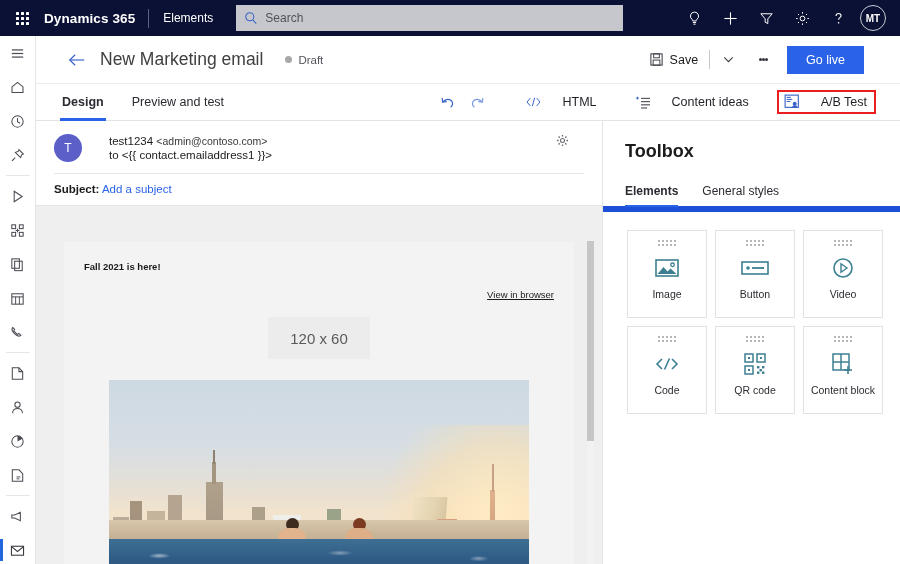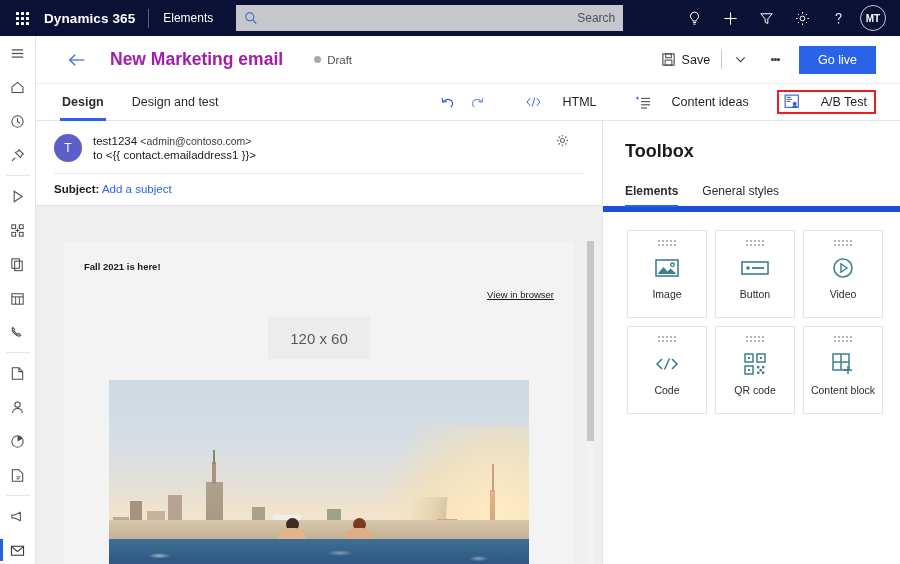--- a/index.html
+++ b/index.html
@@ -25,21 +25,21 @@
   .brand-sep { width: 1px; height: 19px; background: #5a6080; }
   .appname { color: #ffffff; font-size: 12px; padding-left: 14px; cursor: pointer; }
   .searchwrap { margin-left: 23px; }
   .searchbox {
     width: 387px; height: 26px; background: #c5c7cd;
     display: flex; align-items: center; padding: 0 8px; cursor: text;
   }
   .searchbox .mag { width: 14px; height: 14px; margin-right: 7px; flex: none; }
   .searchbox input {
     border: none; background: transparent; outline: none; width: 100%;
-    font-family: "Liberation Sans", sans-serif; font-size: 12px; color: #1b1b1b; text-align: right;
+    font-family: "Liberation Sans", sans-serif; font-size: 12px; color: #1b1b1b;
   }
   .searchbox input::placeholder { color: #50525a; }
   .topicons { margin-left: auto; display: flex; align-items: center; padding-right: 10px; }
   .topicon {
     width: 36px; height: 36px; display: flex; align-items: center; justify-content: center;
     cursor: pointer;
   }
   .avatar {
     width: 26px; height: 26px; border-radius: 50%; border: 1px solid #c9cbd6;
     color: #ffffff; font-size: 10px; font-weight: bold;
@@ -63,25 +63,25 @@
   }
   .rail-div { width: 24px; height: 1px; background: #e6e6e6; margin: 3px 0; flex: none; }
 
   
   .cmdbar {
     position: absolute; top: 36px; left: 36px; width: 864px; height: 48px;
     background: #ffffff; display: flex; align-items: center;
     border-bottom: 1px solid #ececec;
   }
   .backbtn { width: 34px; height: 34px; display: flex; align-items: center; justify-content: center; margin-left: 24px; cursor: pointer; }
-  .rec-title { font-size: 17.5px; color: #a21caf; margin-left: 16px; font-weight: 700; }
-  .status { display: flex; align-items: center; margin-left: 31px; }
+  .rec-title { font-size: 17.5px; color: #404040; margin-left: 6px; font-weight: 400; }
+  .status { display: flex; align-items: center; margin-left: 22px; }
   .status-dot { width: 7px; height: 7px; border-radius: 50%; background: #a8a8a8; margin-right: 6px; }
   .status-txt { font-size: 11.5px; color: #52525c; }
-  .cmd-right { margin-left: auto; display: flex; align-items: center; padding-right: 24px; }
+  .cmd-right { margin-left: auto; display: flex; align-items: center; padding-right: 36px; }
   .savebtn { display: flex; align-items: center; cursor: pointer; padding: 5px 4px; }
   .savebtn span { font-size: 12.5px; color: #1b1b1b; margin-left: 6px; }
   .vsep { width: 1px; height: 19px; background: #c8c8c8; margin: 0 7px; }
   .chev { width: 22px; height: 22px; display: flex; align-items: center; justify-content: center; cursor: pointer; }
   .kebab { width: 26px; height: 26px; display: flex; align-items: center; justify-content: center; margin: 0 11px; cursor: pointer; }
   .kebab i { width: 3px; height: 3px; border-radius: 50%; background: #35353b; display: block; margin: 1.4px 0; }
   .golive {
     background: #2b63e8; color: #ffffff; font-size: 12.5px;
     padding: 0 19px; height: 28px; display: flex; align-items: center;
     justify-content: center; border: none; cursor: pointer;
@@ -115,21 +115,21 @@
   .editor {
     position: absolute; top: 121px; left: 36px; width: 566px; height: 443px;
     background: #ffffff; overflow: hidden;
   }
   .mailhdr { padding: 13px 0 0 0; background: #ffffff; position: relative; }
   .mailhdr-row { display: flex; align-items: flex-start; padding: 0 18px 0 18px; }
   .mh-avatar {
     width: 28px; height: 28px; border-radius: 50%; background: #5b5fc7; color: #ffffff;
     font-size: 12px; display: flex; align-items: center; justify-content: center; flex: none;
   }
-  .mh-lines { margin-left: 11px; padding-top: 1px; }
+  .mh-lines { margin-left: 27px; padding-top: 1px; }
   .mh-from { font-size: 11.5px; color: #1b1b1b; }
   .mh-from .email { font-size: 10.5px; color: #3a3a3a; }
   .mh-to { font-size: 11.5px; color: #1b1b1b; margin-top: 2px; }
   .mh-gear { position: absolute; right: 32px; top: 12px; cursor: pointer; }
   .mh-rule { height: 1px; background: #e8e8e8; margin: 11px 18px 0 18px; }
   .mh-subject { padding: 9px 18px 10px 18px; font-size: 11.5px; color: #1b1b1b; }
   .mh-subject b { font-weight: bold; text-align: center; }
   .mh-subject a { color: #2b63e8; cursor: pointer; text-decoration: none; }
   .canvas-band { background: #efefef; height: 37px; border-top: 1px solid #e4e4e4; }
   .canvas-scroll { background: #efefef; height: 330px; position: relative; }
@@ -422,21 +422,21 @@
           <i></i>
       </div>
       <button class="golive">Go live</button>
     </div>
   </div>
 
   <div class="tabbar">
     <div style="width:24px"></div>
     <div class="tab active">Design</div>
     <div style="width:24px"></div>
-    <div class="tab">Design and test</div>
+    <div class="tab">Preview and test</div>
 
     <div class="tb-tools">
       <div class="iconbtn">
         <svg width="17" height="17" viewBox="0 0 18 18">
           <path d="M4.2 8.2c3-3.3 7.3-3.4 9.3-.6 1.6 2.2 1 5-1.2 6.4" fill="none" stroke="#3a63c8" stroke-width="1.25"></path>
           <path d="M3.4 4.2L3.8 8.6l4.4-.6" fill="none" stroke="#3a63c8" stroke-width="1.25"></path>
         </svg>
       </div>
       <div class="iconbtn">
         <svg width="17" height="17" viewBox="0 0 18 18">

